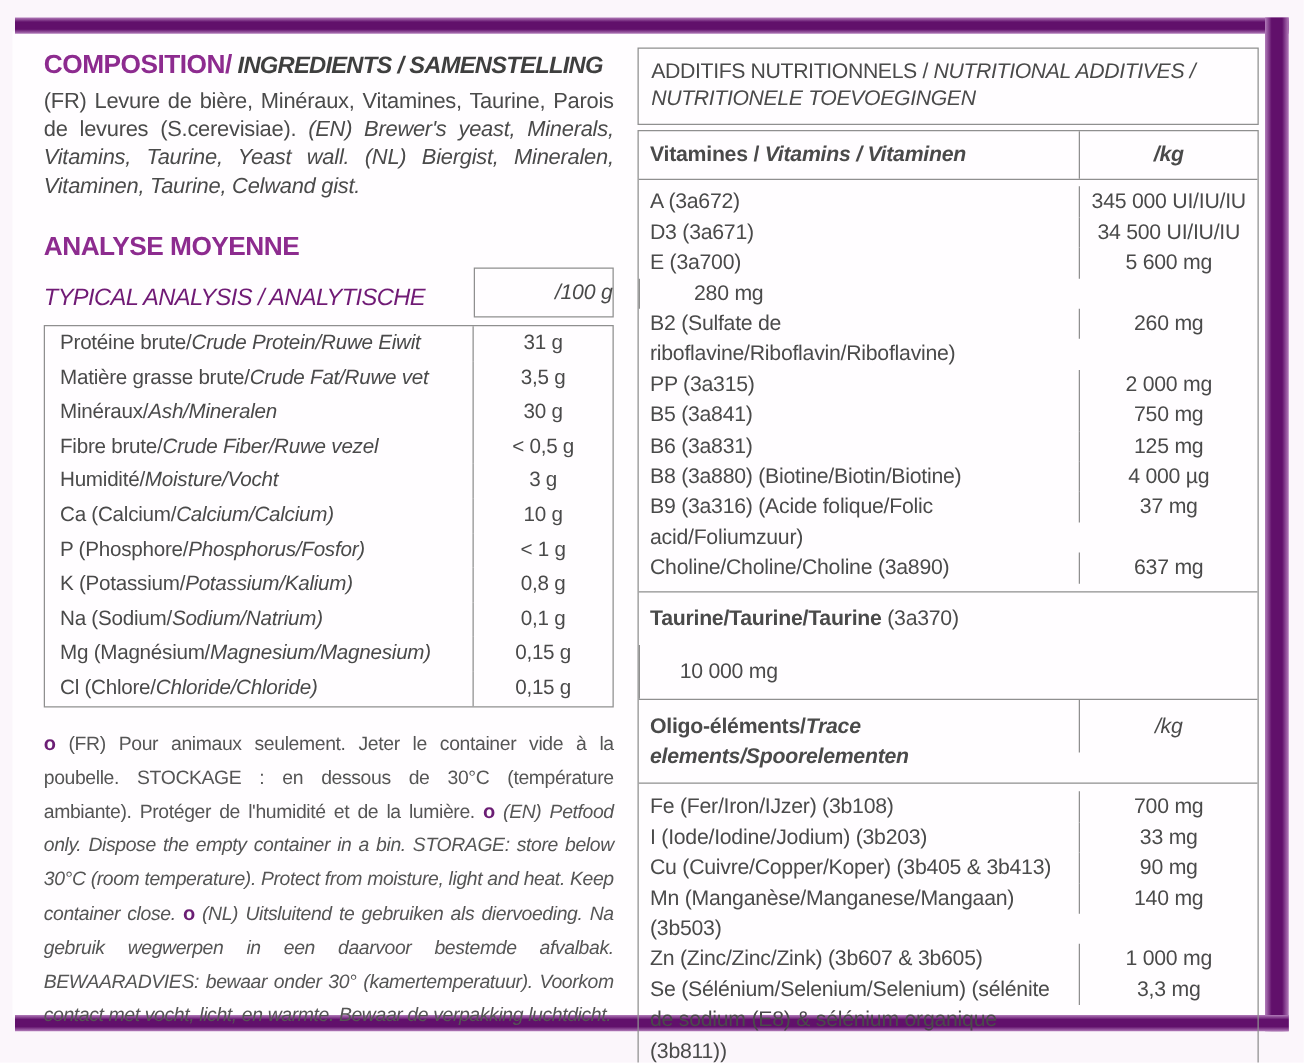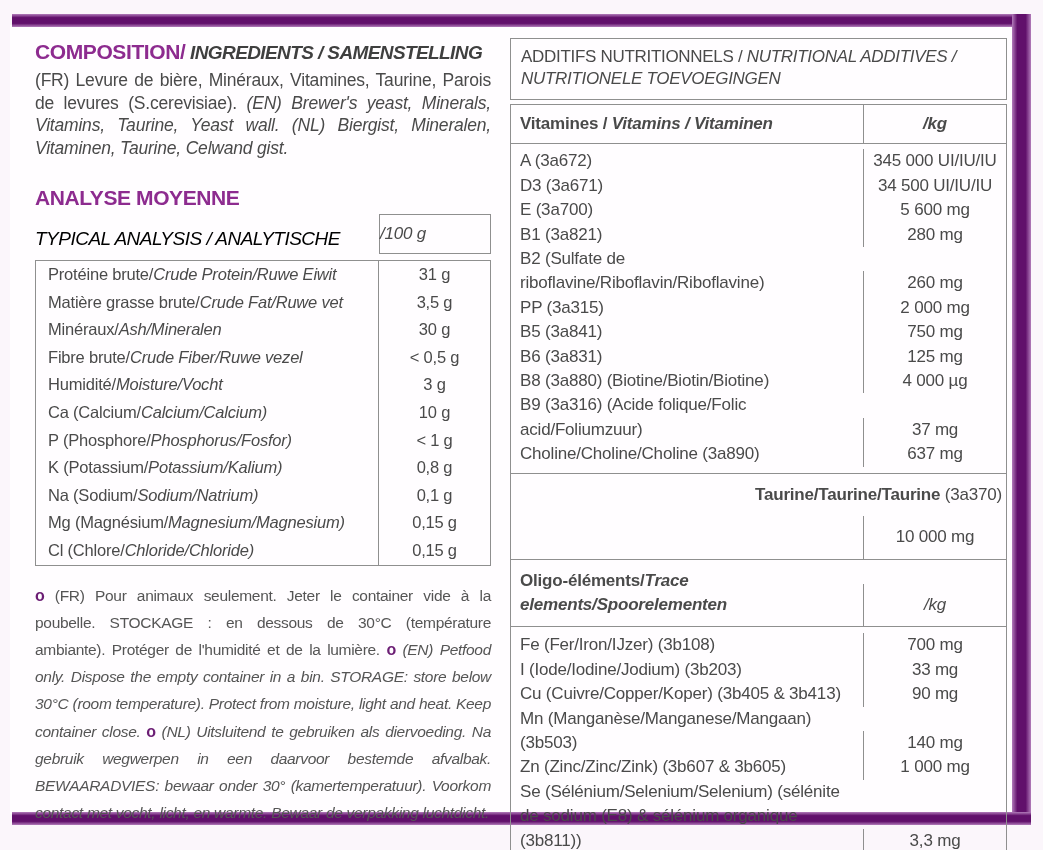--- a/index.html
+++ b/index.html
@@ -22,41 +22,41 @@
   .bold { font-weight:bold; }
 
   
   .left-col { position:absolute; left:35px; top:40px; width:456px; }
   .h-main { font-size:21px; font-weight:bold; color:#8d2b8f; letter-spacing:-0.4px; }
   .h-main .suffix { color:#3f3f3f; font-weight:600; font-style:italic; font-size:19px; letter-spacing:-0.6px; }
   .comp-body { margin-top:5px; font-size:17.5px; line-height:22.5px; text-align:justify; color:#4a4a4a; }
   .h-analyse { margin-top:27px; }
 
   .analysis-head { position:relative; height:44px; margin-top:4px; }
-  .analysis-sub { position:absolute; left:0; bottom:8px; font-style:italic; font-size:19px; color:#000000; letter-spacing:-0.5px; }
+  .analysis-sub { position:absolute; left:0; bottom:8px; font-style:italic; font-size:19px; color:#701a75; letter-spacing:-0.5px; }
   .unit-box { position:absolute; right:0; top:0; width:112px; height:40px; border:1.5px solid #8f8f8f;
-              display:flex; align-items:center; justify-content:flex-start; font-size:17px; color:#4a4a4a; }
+              display:flex; align-items:center; justify-content:flex-end; font-size:17px; color:#4a4a4a; }
   .unit-box .sl { font-style:italic; }
 
   .a-table { border:1.5px solid #8f8f8f; margin-top:2px; }
   .arow { display:flex; align-items:stretch; }
   .alabel { flex:1; padding-left:12px; font-size:16.5px; line-height:27.6px; color:#4a4a4a; white-space:nowrap; overflow:hidden; }
   .aval { width:112px; border-left:1.5px solid #8f8f8f; text-align:center; font-size:16.5px; line-height:27.6px; color:#4a4a4a; }
   .arow.bold .alabel, .arow.bold .aval { font-weight:normal; }
 
   .storage { margin-top:16px; font-size:15.5px; line-height:27.2px; text-align:justify; color:#555; letter-spacing:-0.3px; }
   .storage .bullet { color:#6b1d74; font-weight:bold; font-size:16px; }
   .storage .seg-fr { font-style:normal; }
   .storage .seg-en, .storage .seg-nl { font-style:italic; }
 
   
   .right-col { position:absolute; left:510px; top:38px; width:497px; }
   .add-header { border:1.5px solid #8f8f8f; padding:7px 10px 9px 10px; font-size:17px; line-height:22px; color:#4a4a4a; letter-spacing:-0.3px; }
   .n-table { border:1.5px solid #8f8f8f; margin-top:4px; }
-  .nrow { display:flex; align-items:flex-end; }
+  .nrow { display:flex; align-items:flex-start; }
   .nlabel { flex:1; padding-left:9px; padding-right:4px; font-size:17px; line-height:24.4px; color:#4a4a4a; }
   .nval { width:143px; border-left:1.5px solid #8f8f8f; text-align:center; font-size:17px; line-height:24.4px; color:#4a4a4a; }
   .sect-head .nlabel, .sect-head .nval { font-weight:bold; padding-top:7px; padding-bottom:7px; }
   .sect-head { border-bottom:1.5px solid #8f8f8f; }
   .vit-rows { padding:5px 0 6px 0; border-bottom:1.5px solid #8f8f8f; }
   .taurine-row { border-bottom:1.5px solid #8f8f8f;flex-direction:column; }
   .taurine-row .nlabel, .taurine-row .nval { padding-top:9px; padding-bottom:9px; }
   .trace-head .nlabel, .trace-head .nval { font-weight:bold; padding-top:9px; padding-bottom:9px; }
   .trace-head { border-bottom:1.5px solid #8f8f8f; }
   .trace-head .nval { font-weight:normal; font-style:italic; }
@@ -155,21 +155,20 @@
         </div>
       <div class="nrow">
           <div class="nlabel">D3 (3a671)</div>
           <div class="nval">34 500 UI/IU/IU</div>
         </div>
       <div class="nrow">
           <div class="nlabel">E (3a700)</div>
           <div class="nval">5 600 mg</div>
         </div>
       <div class="nrow">
-          <div class="nlabel">B1 (3a821)</div>
           <div class="nval">280 mg</div>
         </div>
       <div class="nrow">
           <div class="nlabel">B2 (Sulfate de riboflavine/Riboflavin/Riboflavine)</div>
           <div class="nval">260 mg</div>
         </div>
       <div class="nrow">
           <div class="nlabel">PP (3a315)</div>
           <div class="nval">2 000 mg</div>
         </div>

